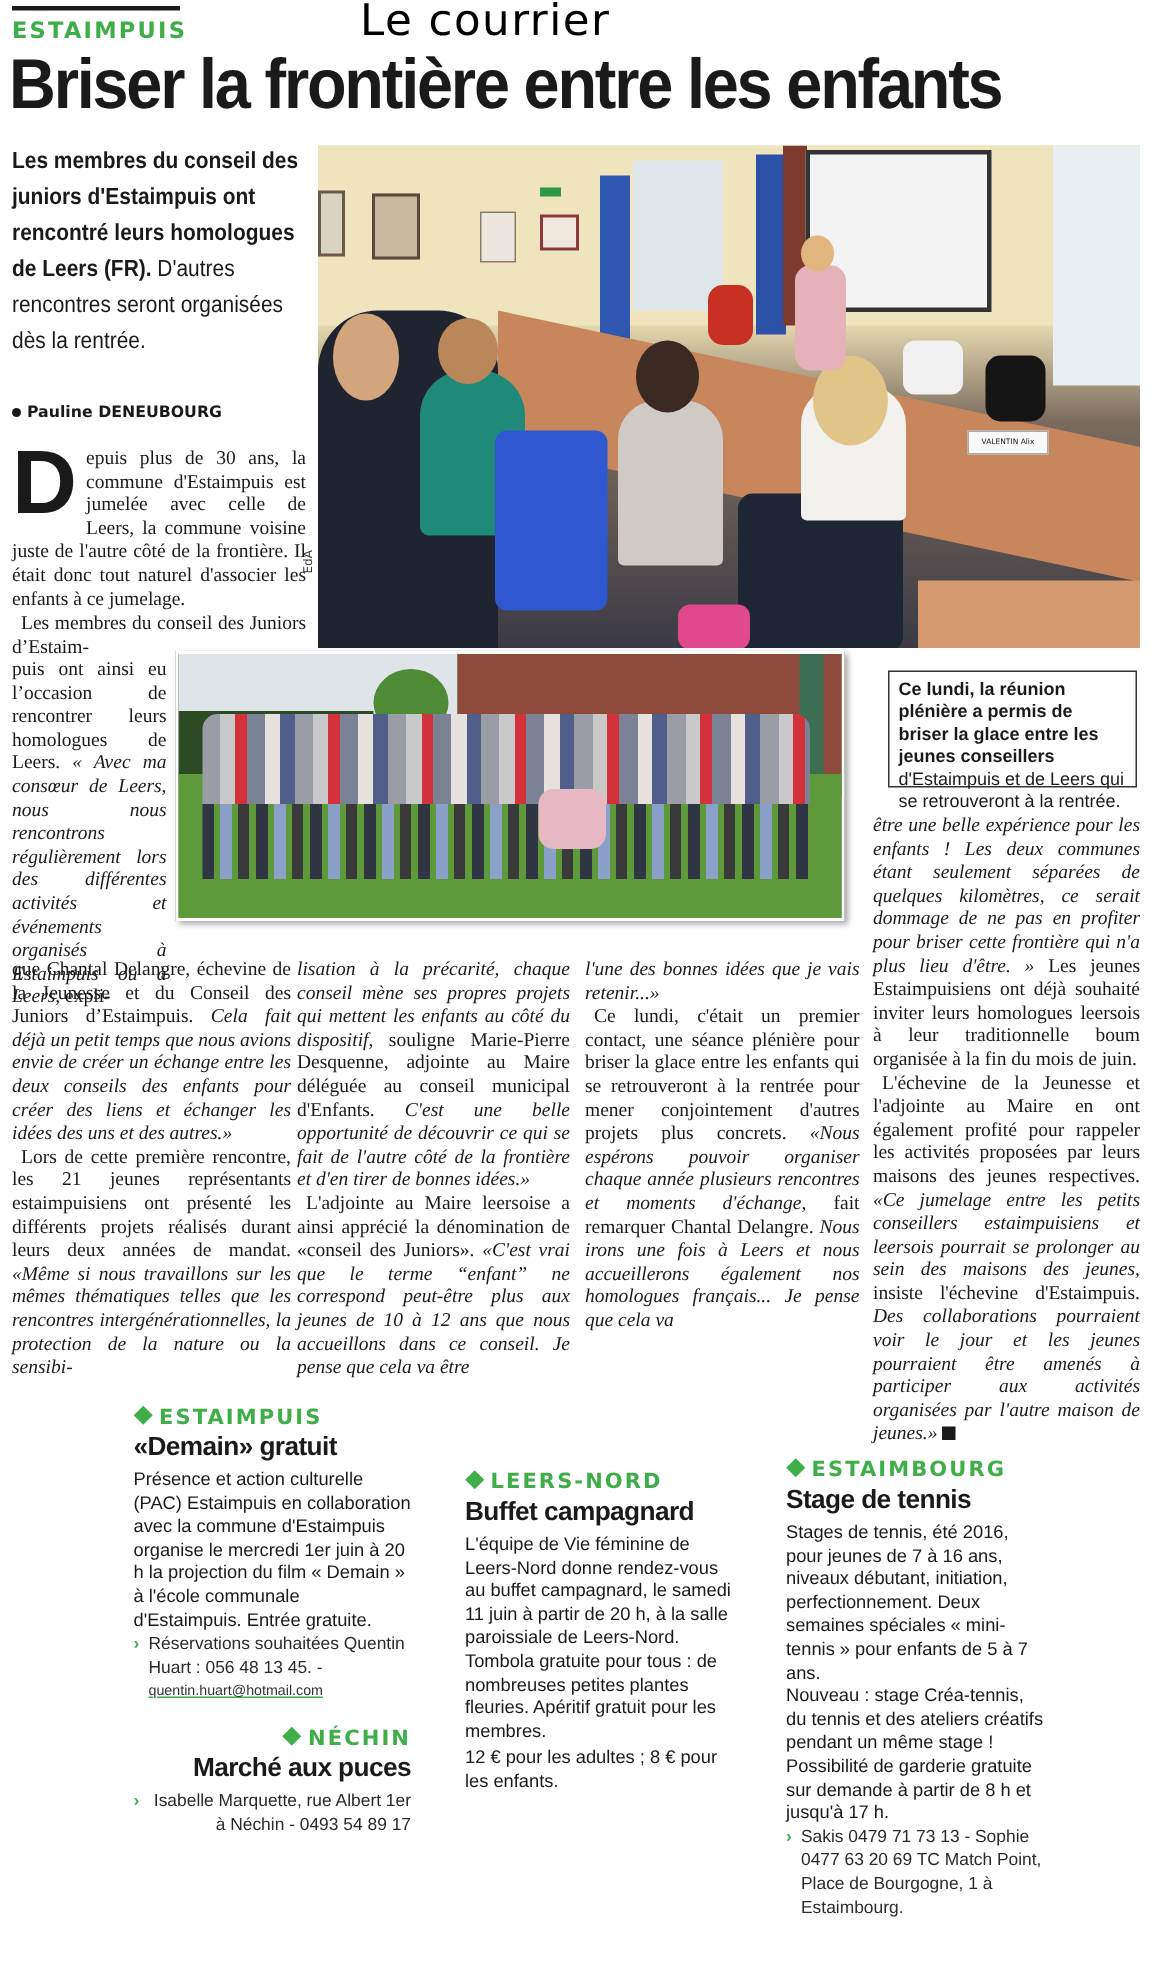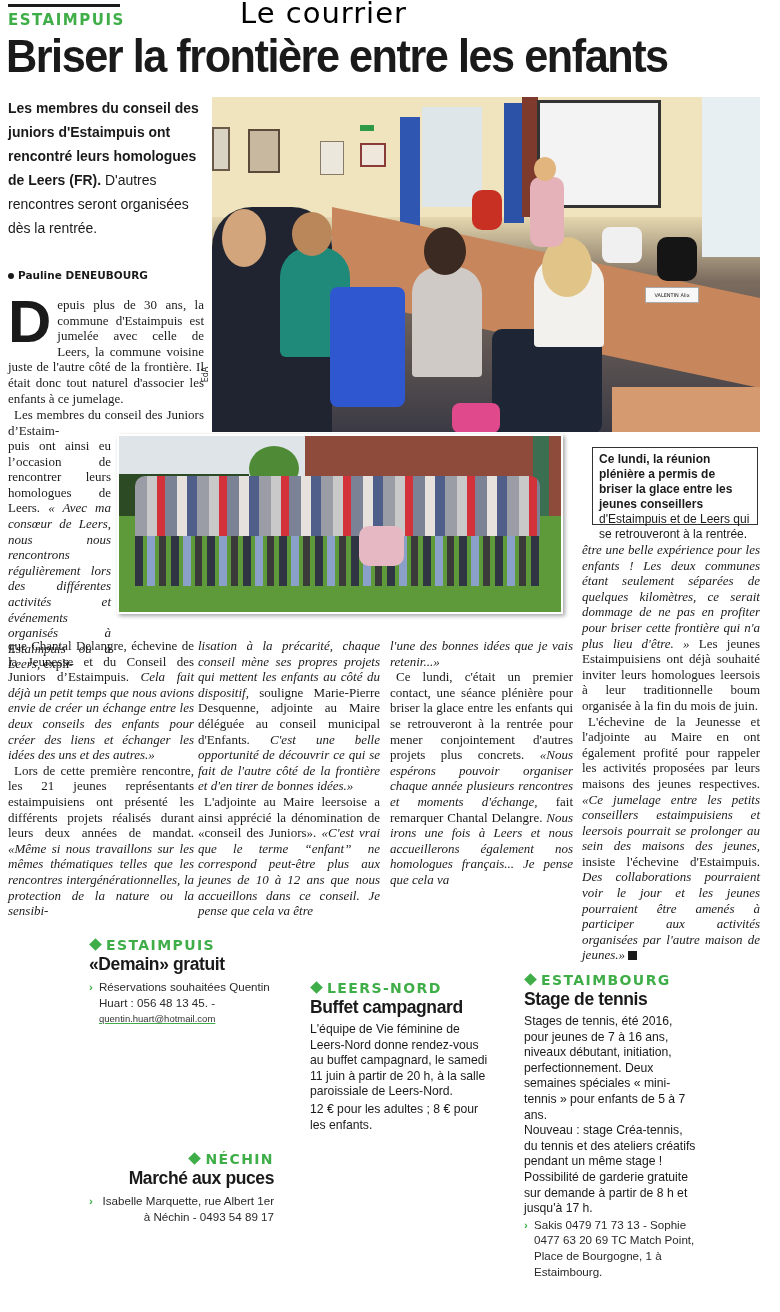--- a/index.html
+++ b/index.html
@@ -152,34 +152,36 @@
 </div>
 
 <div class="abs col" style="left:582px;top:542px;width:178px;">
   <p style="text-indent:0"><i>être une belle expérience pour les enfants ! Les deux communes étant seulement séparées de quelques kilomètres, ce serait dommage de ne pas en profiter pour briser cette frontière qui n'a plus lieu d'être. »</i> <span>Les jeunes Estaimpuisiens ont déjà souhaité inviter leurs homologues leersois à leur traditionnelle boum organisée à la fin du mois de juin.</span></p>
   <p><span>L'échevine de la Jeunesse et l'adjointe au Maire en ont également profité pour rappeler les activités proposées par leurs maisons des jeunes respectives.</span> <i>«Ce jumelage entre les petits conseillers estaimpuisiens et leersois pourrait se prolonger au sein des maisons des jeunes,</i> <span>insiste l'échevine d'Estaimpuis.</span> <i>Des collaborations pourraient voir le jour et les jeunes pourraient être amenés à participer aux activités organisées par l'autre maison de jeunes.»</i><span class="endmark"></span></p>
 </div>
 
 <div class="abs agenda" style="left:89px;top:937px;width:185px;">
   <div class="loc"><span class="diamond"></span><span>ESTAIMPUIS</span></div>
   <div class="ttl">«Demain» gratuit</div>
+  <div class="txt">Présence et action culturelle (PAC) Estaimpuis en collaboration avec la commune d'Estaimpuis organise le mercredi 1er juin à 20 h la projection du film « Demain » à l'école communale d'Estaimpuis. Entrée gratuite.</div>
   <div class="contact"><span class="arrow">›</span><span>Réservations souhaitées Quentin Huart : 056 48 13 45. -</span></div>
   <div class="contact"><span class="email">quentin.huart@hotmail.com</span></div>
 </div>
 
 <div class="abs agenda" style="left:89px;top:1151px;width:185px;text-align:right;">
   <div class="loc"><span class="diamond"></span><span>NÉCHIN</span></div>
   <div class="ttl">Marché aux puces</div>
   <div class="contact"><span class="arrow">›</span><span>Isabelle Marquette, rue Albert 1er à Néchin - 0493 54 89 17</span></div>
 </div>
 
 <div class="abs agenda" style="left:310px;top:980px;width:180px;">
   <div class="loc"><span class="diamond"></span><span>LEERS-NORD</span></div>
   <div class="ttl">Buffet campagnard</div>
   <div class="txt">L'équipe de Vie féminine de Leers-Nord donne rendez-vous au buffet campagnard, le samedi 11 juin à partir de 20 h, à la salle paroissiale de Leers-Nord.</div>
+  <div class="txt">Tombola gratuite pour tous : de nombreuses petites plantes fleuries. Apéritif gratuit pour les membres.</div>
   <div class="txt" style="margin-top:2px;">12 € pour les adultes ; 8 € pour les enfants.</div>
 </div>
 
 <div class="abs agenda" style="left:524px;top:972px;width:175px;">
   <div class="loc"><span class="diamond"></span><span>ESTAIMBOURG</span></div>
   <div class="ttl">Stage de tennis</div>
   <div class="txt">Stages de tennis, été 2016, pour jeunes de 7 à 16 ans, niveaux débutant, initiation, perfectionnement. Deux semaines spéciales « mini-tennis » pour enfants de 5 à 7 ans.</div>
   <div class="txt">Nouveau : stage Créa-tennis, du tennis et des ateliers créatifs pendant un même stage !</div>
   <div class="txt">Possibilité de garderie gratuite sur demande à partir de 8 h et jusqu'à 17 h.</div>
   <div class="contact"><span class="arrow">›</span><span>Sakis 0479 71 73 13 - Sophie 0477 63 20 69 TC Match Point, Place de Bourgogne, 1 à Estaimbourg.</span></div>

